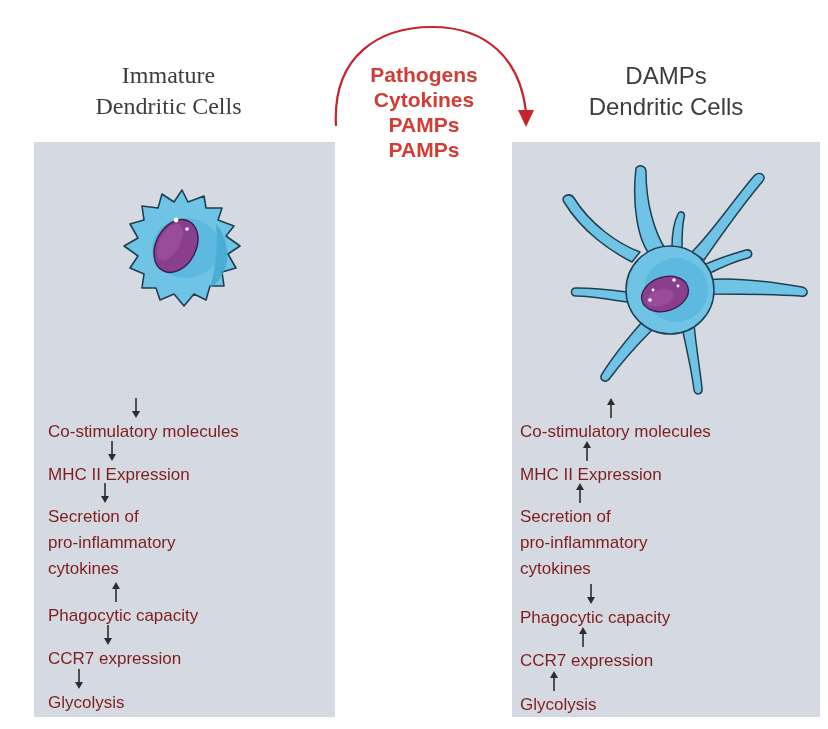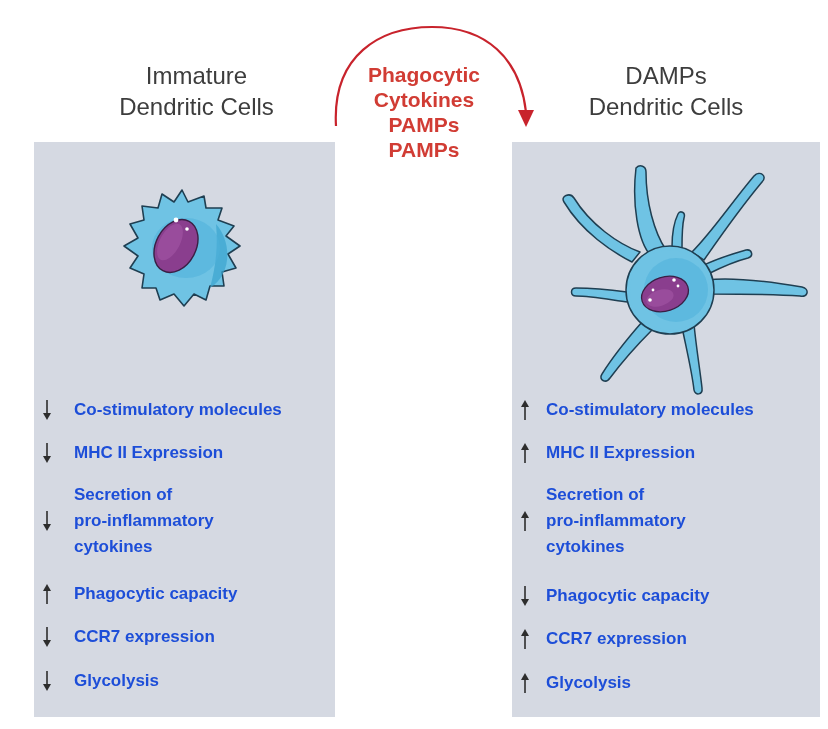--- a/index.html
+++ b/index.html
@@ -1,29 +1,29 @@
 <!DOCTYPE html>
 <html><head>
 <meta charset="utf-8">
 <style>
   html,body{margin:0;padding:0;background:#ffffff;}
   body{width:828px;height:729px;position:relative;overflow:hidden;font-family:"Liberation Sans","DejaVu Sans",sans-serif;}
   .title{position:absolute;text-align:center;color:#3d3d3d;font-size:24px;line-height:31px;font-weight:normal;}
   .title span{display:block;}
-  #title-left{left:46px;width:301px;top:60px;}
+  #title-left{left:18px;width:301px;top:60px;font-family:Liberation Serif, serif;}
   #title-right{left:512px;width:308px;top:60px;}
   .panel{position:absolute;background:#d5d9e2;}
   #panel-left{left:34px;top:142px;width:301px;height:575px;}
   #panel-right{left:512px;top:142px;width:308px;height:575px;}
   .stimuli{position:absolute;left:345px;top:62px;width:158px;text-align:center;color:#d13c34;font-size:21px;line-height:25px;font-weight:bold;}
   .stimuli span{display:block;}
   svg.arc{position:absolute;left:0;top:0;}
   .cell{position:absolute;}
   .list{position:absolute;left:0;right:0;top:0;}
-  .item{position:absolute;left:0;display:flex;align-items:center;color:#1d4ed8;font-size:17px;font-weight:bold;line-height:26px;}
+  .item{position:absolute;left:0;display:flex;align-items:center;color:#7f1d1d;font-size:17px;font-weight:normal;line-height:26px;flex-direction:column;}
   .item .arrow{width:26px;display:flex;justify-content:center;align-items:center;color:#2d2d2d;}
   .item .arrow svg{display:block;}
   .item .label{margin-left:14px;}
   .item .label span{display:block;}
 </style>
 </head>
 <body>
 
 <div class="title" id="title-left">
   <span>Immature</span>
@@ -33,21 +33,21 @@
   <span>DAMPs</span>
   <span>Dendritic Cells</span>
 </div>
 
 <svg class="arc" width="828" height="729">
   <path d="M336,126 C332,55 380,27 432,27 C486,27 520,58 526,112" fill="none" stroke="#c8232c" stroke-width="2.2"></path>
   <polygon points="518,110 534,110 526,127" fill="#c8232c"></polygon>
 </svg>
 
 <div class="stimuli">
-  <span>Phagocytic</span>
+  <span>Pathogens</span>
   <span>Cytokines</span>
   <span>PAMPs</span>
   <span>PAMPs</span>
 </div>
 
 <div class="panel" id="panel-left">
   <svg class="cell" style="left:78px;top:40px;" width="140" height="135" viewBox="0 0 140 135">
     <path d="M70,8 L76,20 L92,14 L94,26 L110,26 L106,38 L122,44 L114,54 L128,64 L116,72 L124,86 L110,90 L112,104 L98,104 L94,118 L82,112 L72,124 L62,112 L48,118 L44,106 L30,106 L32,92 L18,86 L26,74 L12,64 L26,56 L18,42 L32,38 L30,24 L46,26 L50,12 L62,20 Z" fill="#6fc3e4" stroke="#1f3f52" stroke-width="1.6" stroke-linejoin="round"></path>
     <path d="M104,42 C120,60 120,92 98,106 C104,84 106,64 104,42 Z" fill="#3aa4cf" opacity="0.7"></path>
     <ellipse cx="74" cy="66" rx="34" ry="30" fill="#4fb1db" opacity="0.55"></ellipse>

